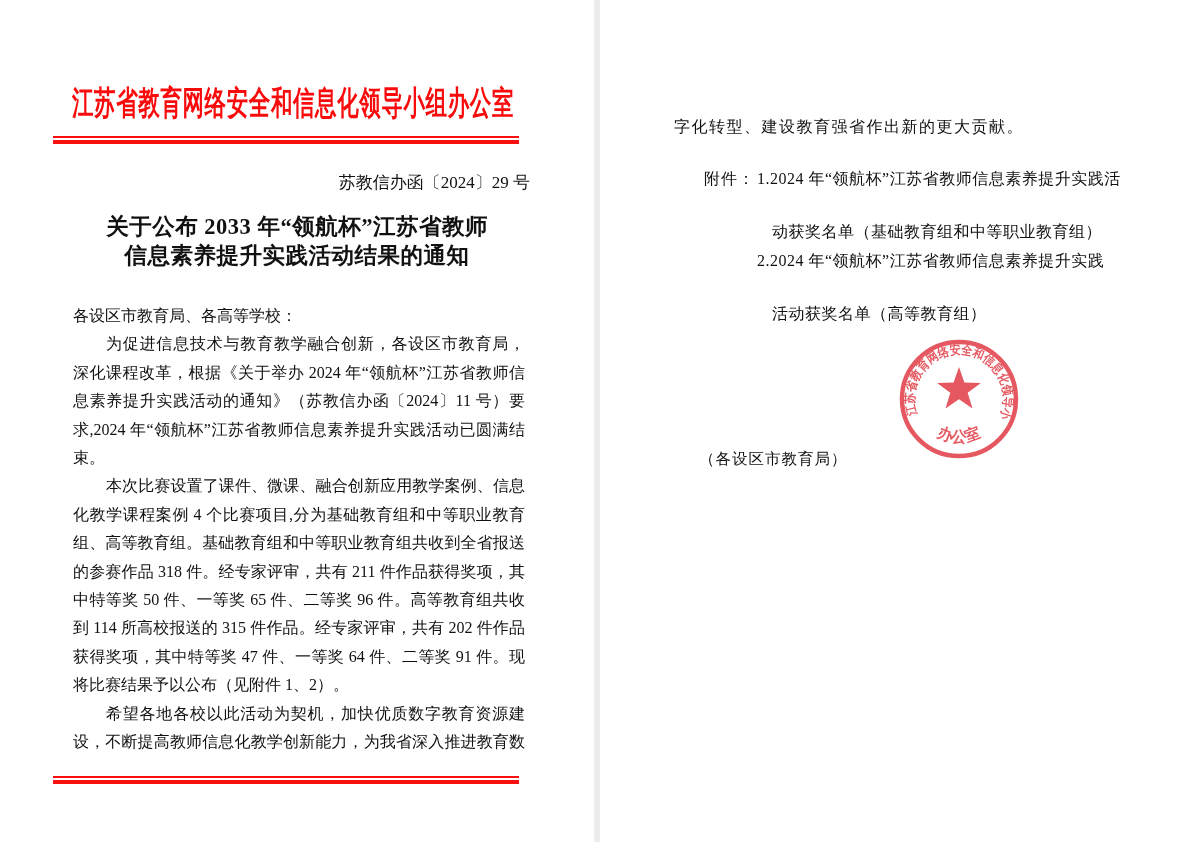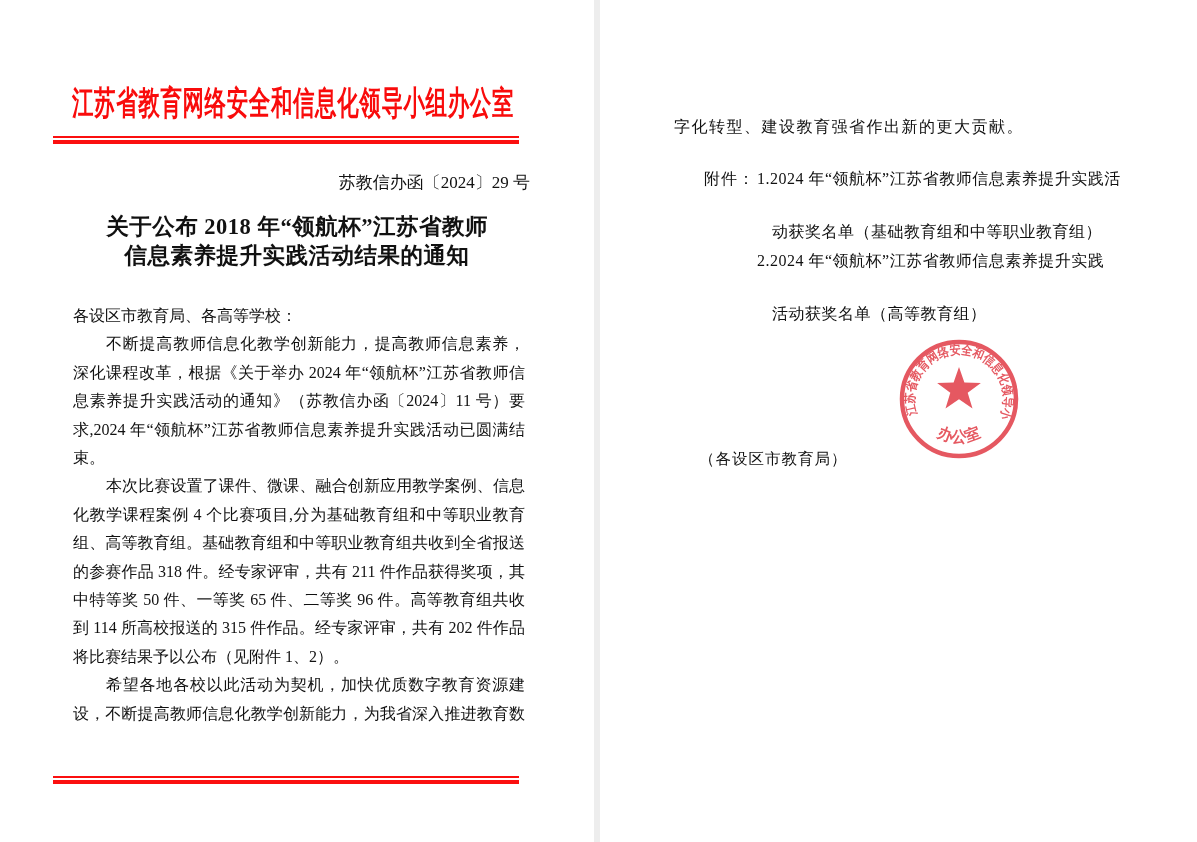--- a/index.html
+++ b/index.html
@@ -51,37 +51,38 @@
 </head>
 <body>
 
 <div class="canvas">
 
   <div class="page" id="page1">
     <div class="letterhead">江苏省教育网络安全和信息化领导小组办公室</div>
     <div class="red-rule" id="rule-top"></div>
     <div class="docnum">苏教信办函〔2024〕29 号</div>
     <div class="doc-title" id="doc-title">
-        <div class="title-line">关于公布 2018 年“领航杯”江苏省教师</div>
+        <div class="title-line">关于公布 2033 年“领航杯”江苏省教师</div>
         <div class="title-line">信息素养提升实践活动结果的通知</div>
       </div>
     <div class="body-block" id="body-block">
       <div class="line">各设区市教育局、各高等学校：</div>
       <div id="body-lines">
-          <div class="line jl indent">不断提高教师信息化教学创新能力，提高教师信息素养，</div>
+          <div class="line jl indent">为促进信息技术与教育教学融合创新，各设区市教育局，</div>
           <div class="line jl">深化课程改革，根据《关于举办 2024 年“领航杯”江苏省教师信</div>
           <div class="line jl">息素养提升实践活动的通知》（苏教信办函〔2024〕11 号）要</div>
           <div class="line jl">求,2024 年“领航杯”江苏省教师信息素养提升实践活动已圆满结</div>
           <div class="line">束。</div>
           <div class="line jl indent">本次比赛设置了课件、微课、融合创新应用教学案例、信息</div>
           <div class="line jl">化教学课程案例 4 个比赛项目,分为基础教育组和中等职业教育</div>
           <div class="line jl">组、高等教育组。基础教育组和中等职业教育组共收到全省报送</div>
           <div class="line jl">的参赛作品 318 件。经专家评审，共有 211 件作品获得奖项，其</div>
           <div class="line jl">中特等奖 50 件、一等奖 65 件、二等奖 96 件。高等教育组共收</div>
           <div class="line jl">到 114 所高校报送的 315 件作品。经专家评审，共有 202 件作品</div>
+          <div class="line jl">获得奖项，其中特等奖 47 件、一等奖 64 件、二等奖 91 件。现</div>
           <div class="line">将比赛结果予以公布（见附件 1、2）。</div>
           <div class="line jl indent">希望各地各校以此活动为契机，加快优质数字教育资源建</div>
           <div class="line jl">设，不断提高教师信息化教学创新能力，为我省深入推进教育数</div>
         </div>
     </div>
     <div class="red-rule" id="rule-bottom"></div>
   </div>
 
   <div class="divider"></div>
 

